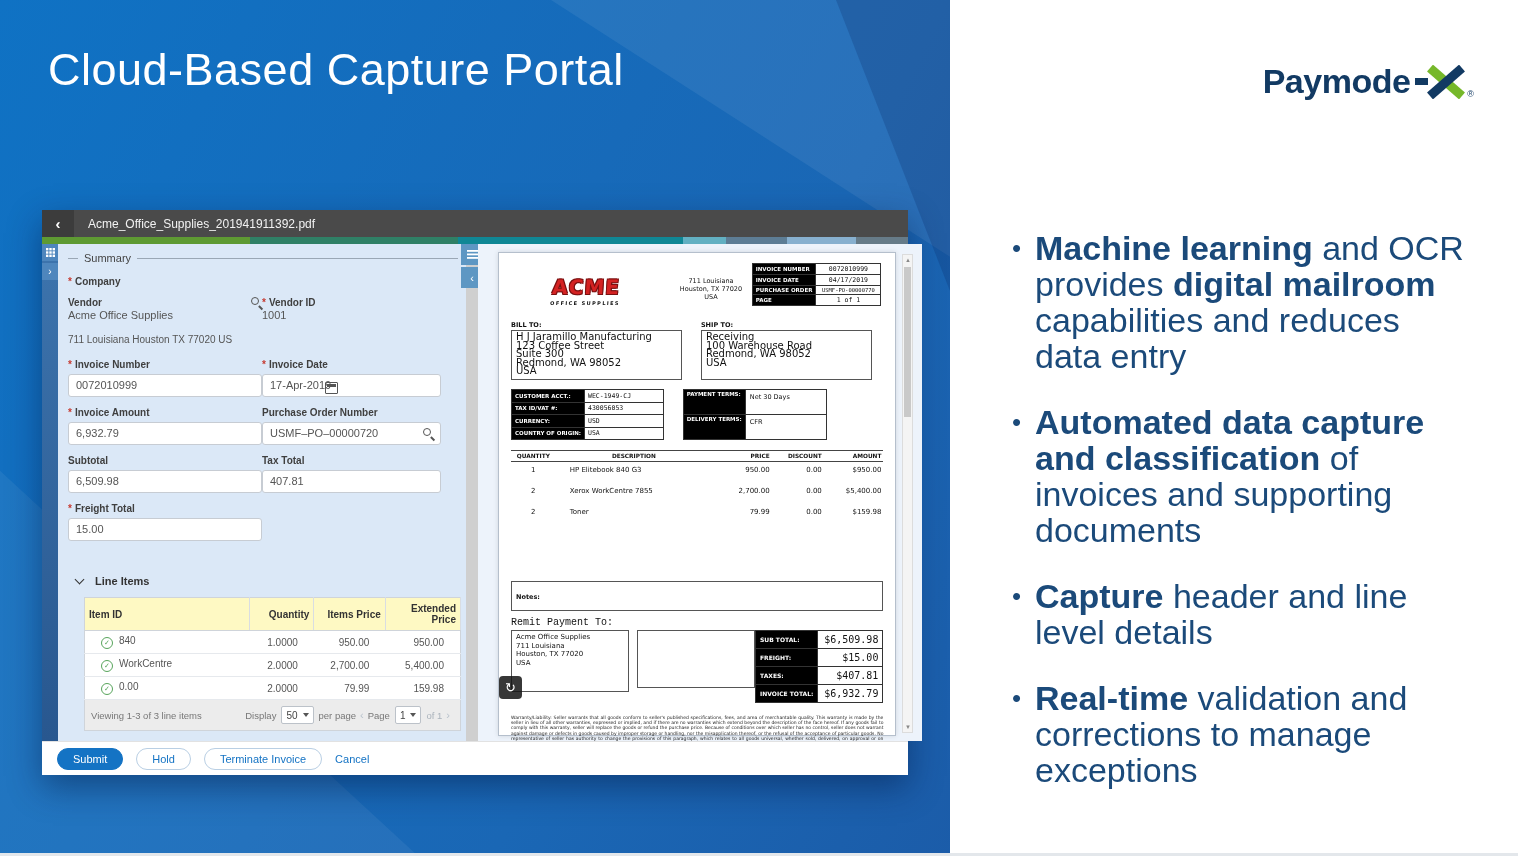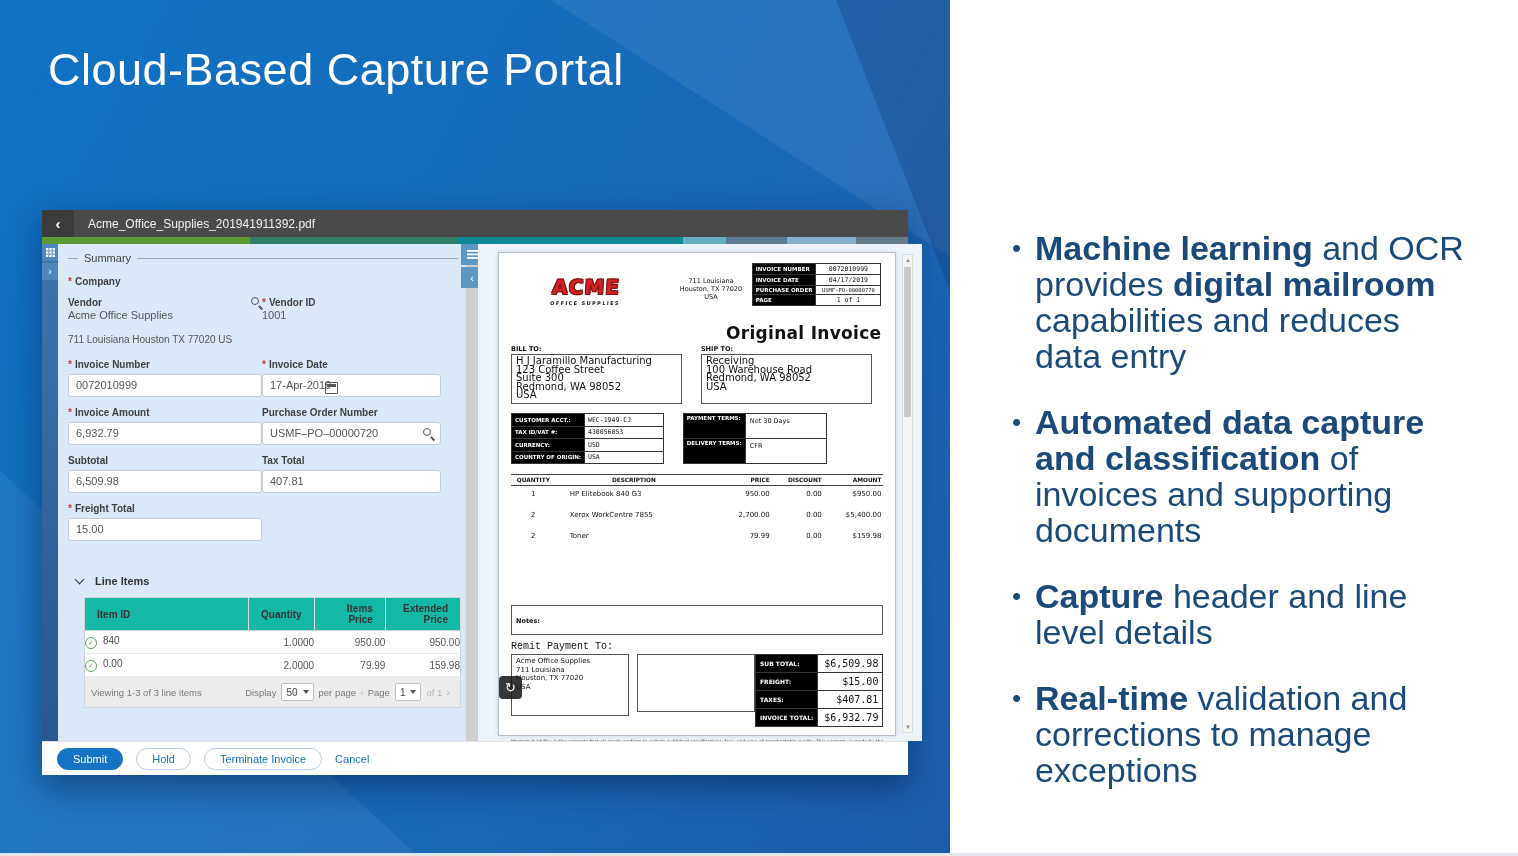--- a/index.html
+++ b/index.html
@@ -70,24 +70,24 @@
     background:#555;transform:rotate(45deg);transform-origin:left center;}
   .in-icon{position:absolute;right:6px;top:5px;}
   .icon-cal{width:11px;height:10px;border:1.5px solid #555;border-radius:1px;position:relative;display:inline-block;}
   .icon-cal::before{content:'';position:absolute;top:1px;left:1px;right:1px;height:2.5px;background:#555;}
 
   .li-head{display:flex;align-items:center;font-size:11px;font-weight:bold;color:#333;margin:24px 0 10px 2px;}
   .chev-down{width:6px;height:6px;border-right:1.6px solid #333;border-bottom:1.6px solid #333;
     transform:rotate(45deg);display:inline-block;margin:0 12px 3px 6px;}
   .li-table{width:377px;margin-left:16px;border:1px solid #cfd4da;border-collapse:collapse;background:#fff;
     font-size:10px;}
-  .li-table th{background:#14b8a6;color:#333;font-weight:bold;padding:5px 12px;border-bottom:1px solid #cfd4da;
+  .li-table th{background:#fef9c3;color:#333;font-weight:bold;padding:5px 4px;border-bottom:1px solid #cfd4da;
     border-right:1px solid #d9dde2;text-align:right;}
   .li-table th:first-child{text-align:left;}
-  .li-table td{color:#555;padding:4px 0;border-bottom:1px solid #e6e9ed;text-align:right;}
+  .li-table td{color:#555;padding:4px 16px;border-bottom:1px solid #e6e9ed;text-align:right;}
   .li-table td:first-child{text-align:left;}
   .ok{width:10px;height:10px;border:1.2px solid #58a55c;border-radius:50%;display:inline-block;
     color:#58a55c;font-size:7px;line-height:10px;text-align:center;margin-right:6px;vertical-align:-1px;}
   .ok::before{content:'✓';}
   .li-foot{width:377px;margin-left:16px;background:#ececec;border:1px solid #cfd4da;border-top:none;
     box-sizing:border-box;display:flex;align-items:center;font-size:9.5px;color:#777;padding:6px 6px;}
   .li-foot .spacer{flex:1;}
   .mini-sel{background:#fff;border:1px solid #bcc2c9;border-radius:2px;height:16px;display:inline-flex;
     align-items:center;padding:0 4px;margin:0 5px;color:#444;font-size:10px;gap:5px;}
   .mini-sel .caret{width:0;height:0;border-left:3.5px solid transparent;border-right:3.5px solid transparent;
@@ -165,20 +165,29 @@
 <div class="stage">
   <div class="bg-decor">
     <div class="bg-shape1"></div>
       <div class="bg-shape2"></div>
       <div class="bg-shape3"></div>
   </div>
 
   <div class="slide-title">Cloud-Based Capture Portal</div>
 
   <div class="right-panel">
+    <div class="logo">
+      <span class="word">Paymode</span>
+      <span class="dash"></span>
+      <svg width="42" height="34" viewBox="0 0 42 34">
+        <line x1="5" y1="3" x2="37" y2="31" stroke="#76b82a" stroke-width="9"></line>
+        <line x1="5" y1="31" x2="37" y2="3" stroke="#123a63" stroke-width="9"></line>
+      </svg>
+      <span class="reg">®</span>
+    </div>
     <ul class="benefits">
       <li><span class="b">Machine learning</span><span> and OCR provides </span><span class="b">digital mailroom</span><span> capabilities and reduces data entry</span></li>
       <li><span class="b">Automated data capture and classification</span><span> of invoices and supporting documents</span></li>
       <li><span class="b">Capture</span><span> header and line level details</span></li>
       <li><span class="b">Real-time</span><span> validation and corrections to manage exceptions</span></li>
     </ul>
   </div>
 
   <div class="window">
     <div class="titlebar">
@@ -326,20 +335,26 @@
             <th>Items Price</th>
             <th>Extended Price</th>
           </tr>
             </thead>
           <tbody>
             <tr>
               <td><span class="ok"></span><span>840</span></td>
               <td>1.0000</td>
               <td>950.00</td>
               <td>950.00</td>
+            </tr>
+            <tr>
+              <td><span class="ok"></span><span>WorkCentre</span></td>
+              <td>2.0000</td>
+              <td>2,700.00</td>
+              <td>5,400.00</td>
             </tr>
             <tr>
               <td><span class="ok"></span><span>0.00</span></td>
               <td>2.0000</td>
               <td>79.99</td>
               <td>159.98</td>
             </tr>
           </tbody>
         </table>
         <div class="li-foot">
@@ -405,21 +420,20 @@
                     <td class="k">PURCHASE ORDER</td>
                     <td class="v" style="font-size:5.5px">USMF-PO-00000770</td>
                   </tr>
               <tr>
                     <td class="k">PAGE</td>
                     <td class="v">1 of 1</td>
                   </tr>
             </tbody>
               </table>
           </div>
-          <div class="doc-title">Original Invoice</div>
 
           <div class="addr-row">
             <div class="addr-col">
               <div class="box-lbl">BILL TO:</div>
               <div class="addr-box">
                 <div>H J Jaramillo Manufacturing</div>
                 <div>123 Coffee Street</div>
                 <div>Suite 300</div>
                 <div>Redmond, WA 98052</div>
                 <div>USA</div>

